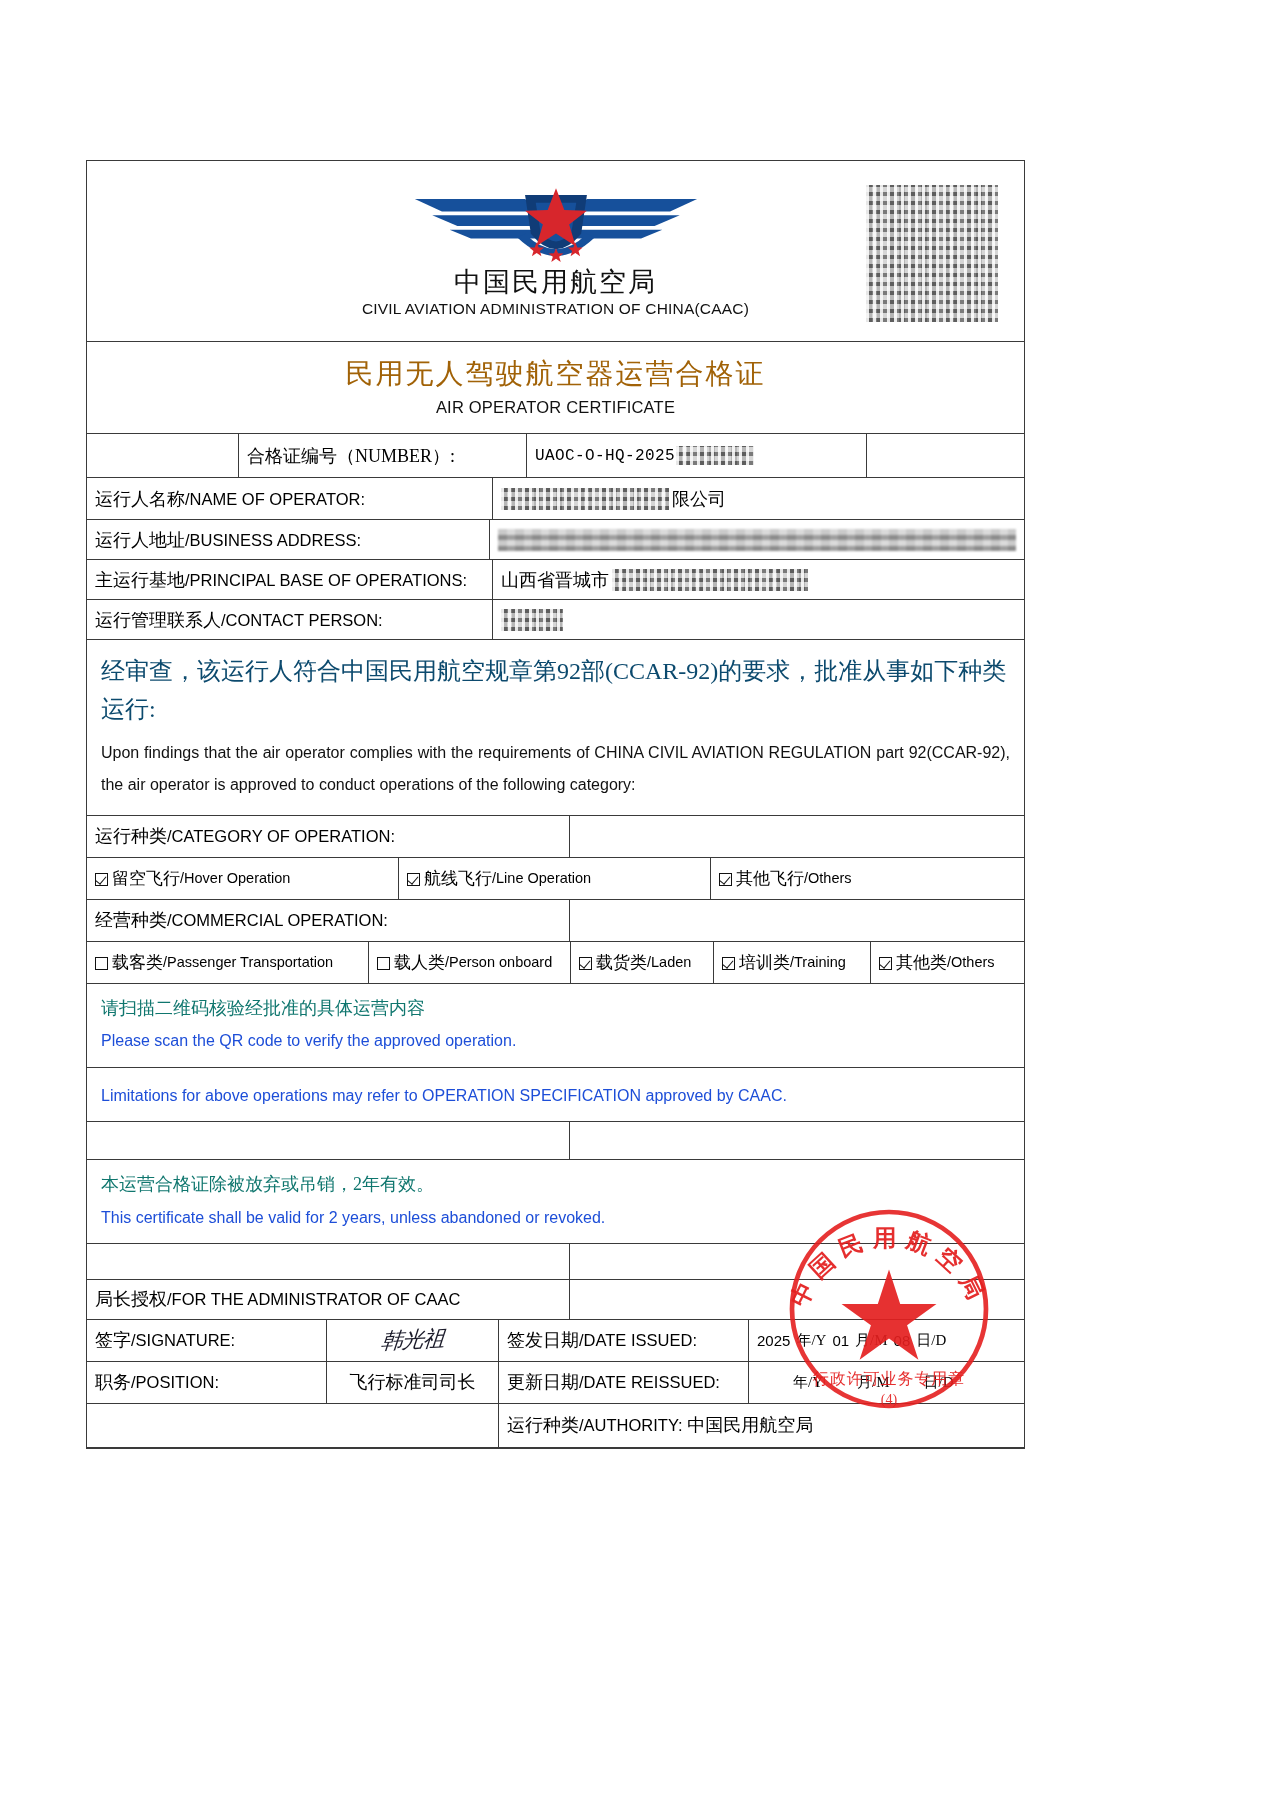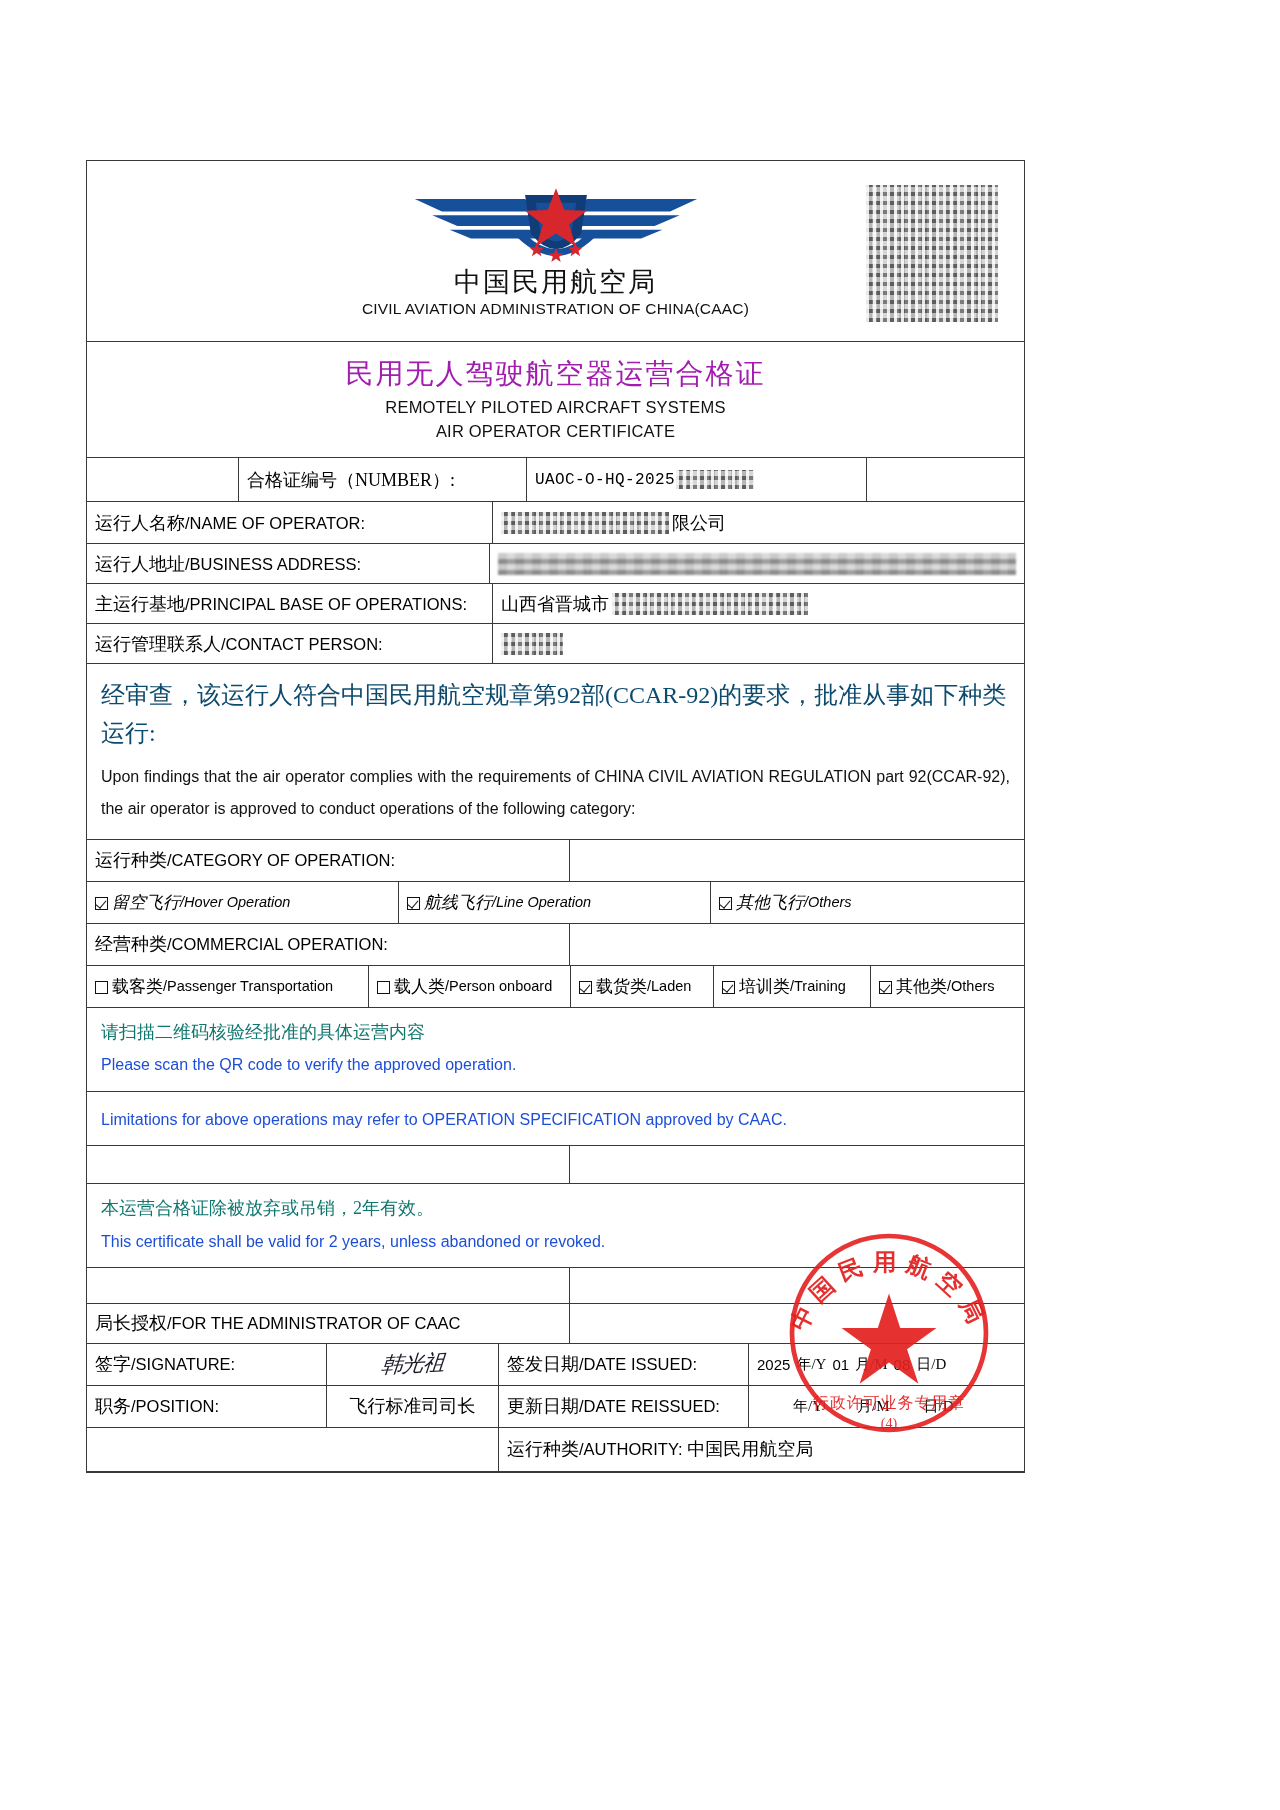--- a/index.html
+++ b/index.html
@@ -89,21 +89,21 @@
   
   .title-block {
     border-bottom: 1px solid #3a3a3a;
     text-align: center;
     padding: 13px 0 16px 0;
   }
   .title-cn {
     font-family: Liberation Serif, serif;
     font-size: 28px;
     letter-spacing: 2px;
-    color: #a21caf;
+    color: #a16207;
   }
   .title-en1, .title-en2 {
     font-size: 16.5px;
     letter-spacing: 0.2px;
     margin-top: 5px;
     color: #111;
   }
 
   
   .lbl {
@@ -269,21 +269,20 @@
       <div class="org-cn">中国民用航空局</div>
       <div class="org-en">CIVIL AVIATION ADMINISTRATION OF CHINA(CAAC)</div>
 
       <div class="barcode">
         <div class="redact" style="width:132px;height:137px;"></div>
       </div>
     </div>
 
     <div class="title-block">
       <div class="title-cn">民用无人驾驶航空器运营合格证</div>
-      <div class="title-en1">REMOTELY PILOTED AIRCRAFT SYSTEMS</div>
       <div class="title-en2">AIR OPERATOR CERTIFICATE</div>
     </div>
 
     <div class="row" style="height:44px;">
       <div class="cell" style="width:152px;"></div>
       <div class="cell" style="width:288px;">
         <span class="lbl"><span class="cn">合格证编号（NUMBER）:</span></span>
       </div>
       <div class="cell" style="width:340px;">
         <span class="mono">UAOC-O-HQ-2025</span>
@@ -339,21 +338,21 @@
       <div class="para-en" style="margin-top:8px;">Upon findings that the air operator complies with the requirements of CHINA CIVIL AVIATION REGULATION part 92(CCAR-92), the air operator is approved to conduct operations of the following category:</div>
     </div>
 
     <div class="row" style="height:42px;">
       <div class="cell" style="width:483px;">
         <span class="lbl"><span class="cn">运行种类</span><span>/CATEGORY OF OPERATION:</span></span>
       </div>
       <div class="cell noborder" style="flex:1;"></div>
     </div>
 
-    <div class="row" style="height:42px;font-style:italic;">
+    <div class="row" style="height:42px;">
       <div class="cell" style="width:312px;">
         <span class="chk-item">
           <span class="chk on"></span>
           <span class="cn">留空飞行</span>
             <span class="en">/Hover Operation</span>
         </span>
       </div>
       <div class="cell" style="width:312px;">
         <span class="chk-item">
           <span class="chk on"></span>

